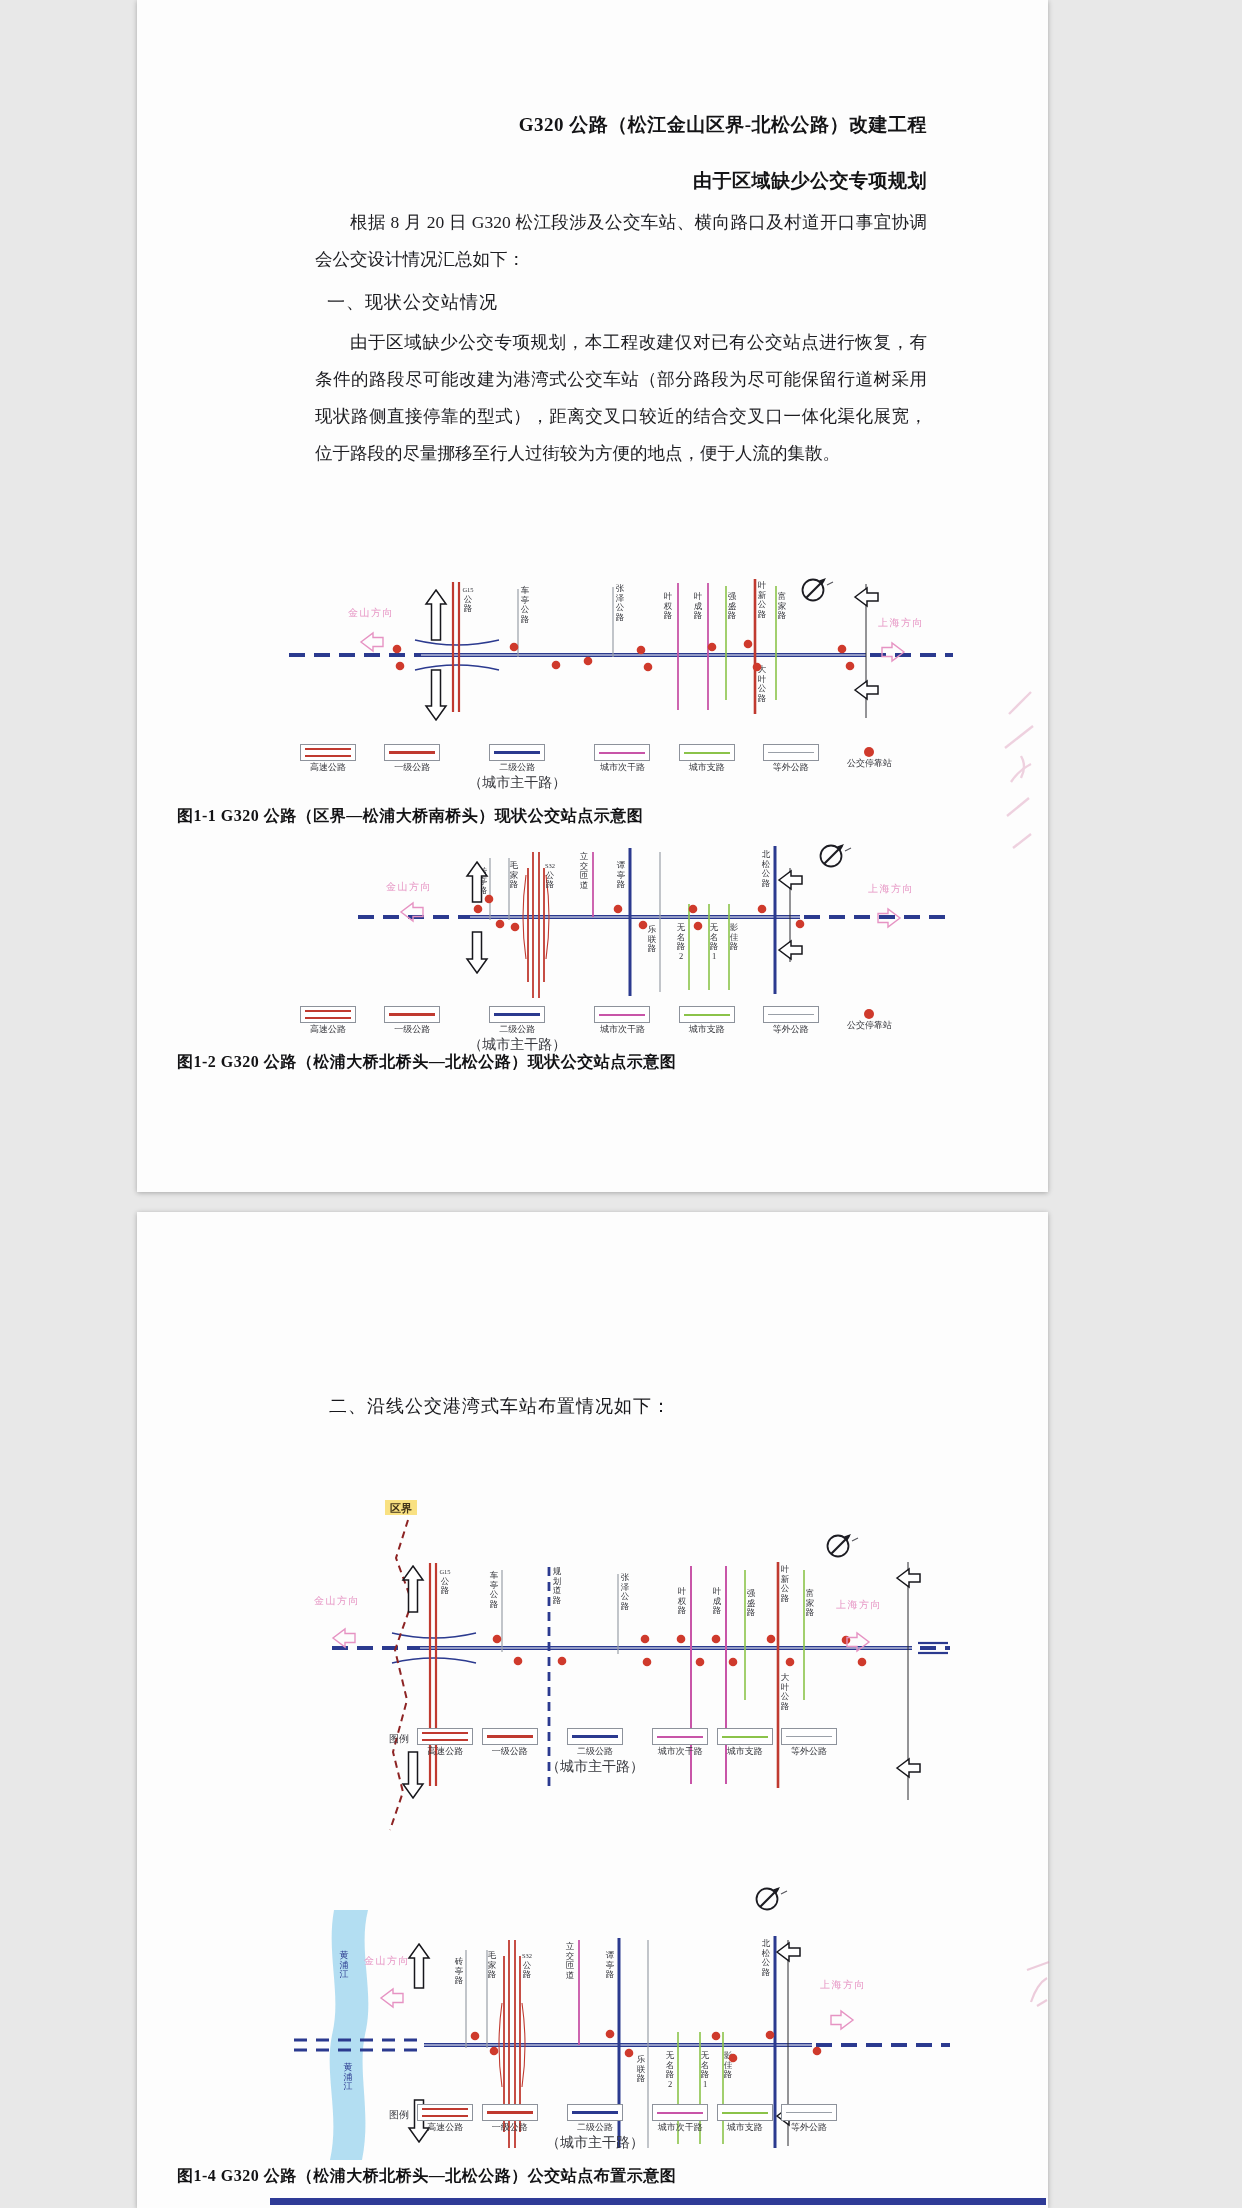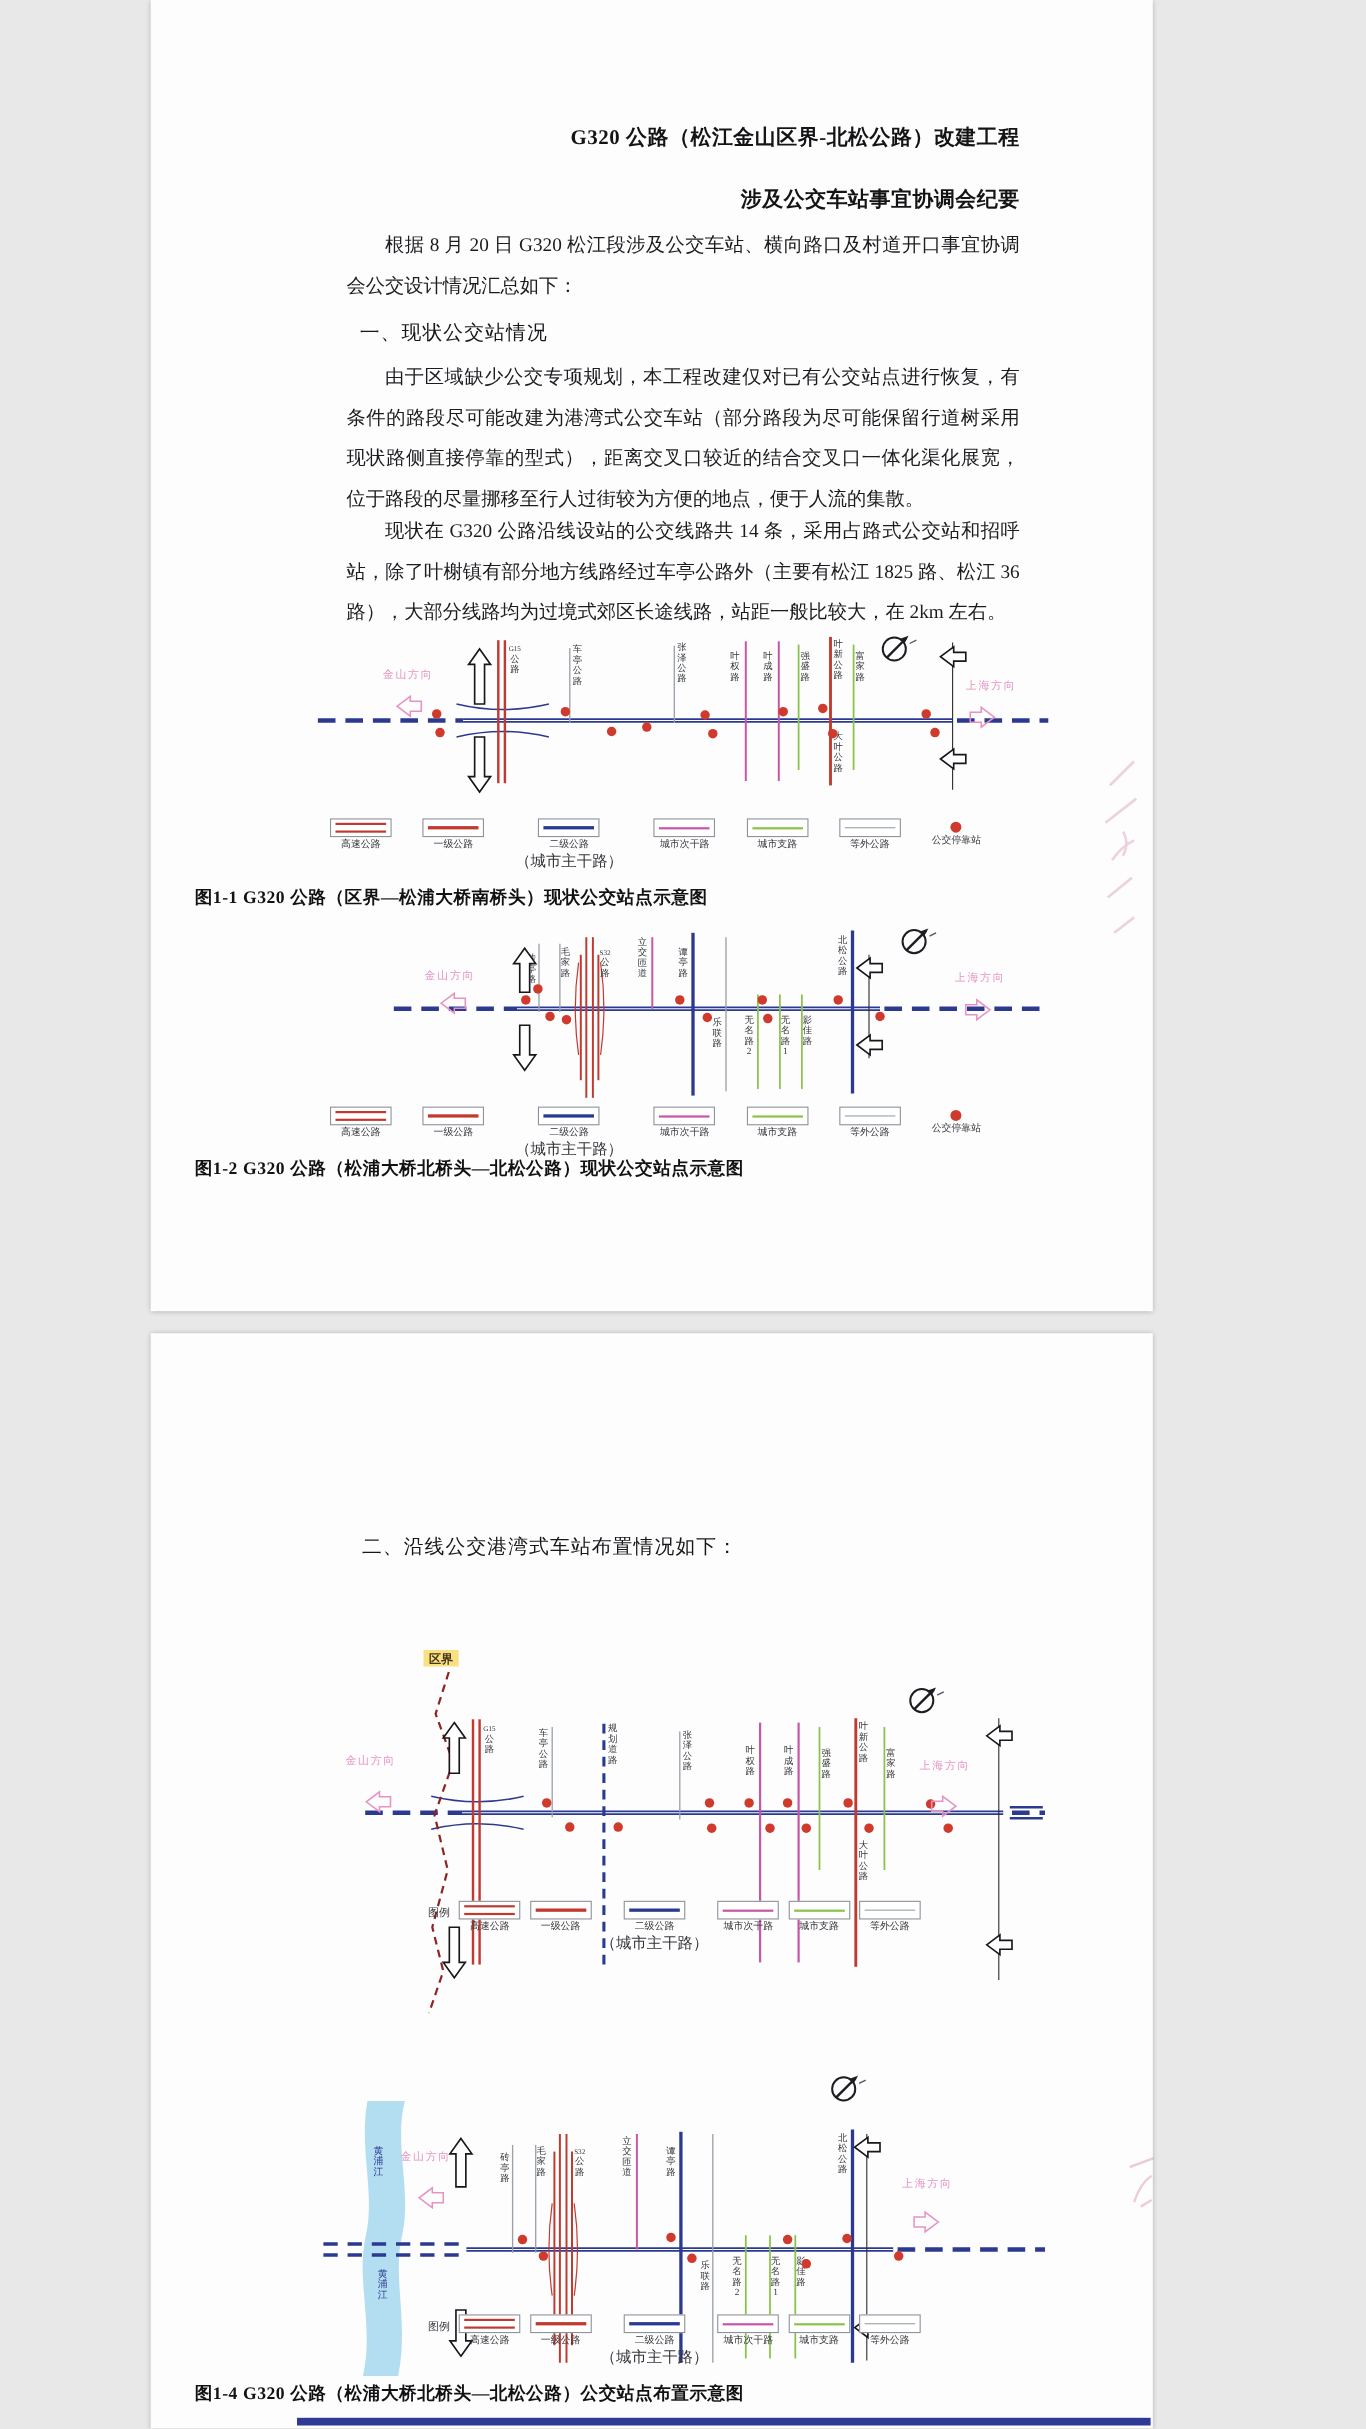--- a/index.html
+++ b/index.html
@@ -30,25 +30,24 @@
   .stamp{position:absolute;pointer-events:none;}
   .bottom-bar{position:absolute;background:#2e3a96;}
 </style>
 </head>
 <body>
 
 <div class="stage">
 
   <div class="page" id="page1">
     <div class="doc-title" style="top:112px">G320 公路（松江金山区界-北松公路）改建工程</div>
-    <div class="doc-title" style="top:168px">涉及公交车站事宜协调会纪要</div>
+    <div class="doc-title" style="top:168px">由于区域缺少公交专项规划</div>
     <div class="para indent" style="top:204px">根据 8 月 20 日 G320 松江段涉及公交车站、横向路口及村道开口事宜协调会公交设计情况汇总如下：</div>
     <div class="section" style="top:290px;left:190px">一、现状公交站情况</div>
     <div class="para indent" style="top:324px">由于区域缺少公交专项规划，本工程改建仅对已有公交站点进行恢复，有条件的路段尽可能改建为港湾式公交车站（部分路段为尽可能保留行道树采用现状路侧直接停靠的型式），距离交叉口较近的结合交叉口一体化渠化展宽，位于路段的尽量挪移至行人过街较为方便的地点，便于人流的集散。</div>
-    <div class="para indent" style="top:464px">现状在 G320 公路沿线设站的公交线路共 14 条，采用占路式公交站和招呼站，除了叶榭镇有部分地方线路经过车亭公路外（主要有松江 1825 路、松江 36 路），大部分线路均为过境式郊区长途线路，站距一般比较大，在 2km 左右。</div>
 
     <svg id="svg-p1" class="diagram-svg" width="911" height="1192" viewBox="137 0 911 1192">
         <line x1="289" y1="655" x2="421" y2="655" stroke="#2b3a8f" stroke-width="4.2" stroke-dasharray="16 9"></line>
         <line x1="421" y1="655" x2="866" y2="655" stroke="#2b3a8f" stroke-width="4.2"></line>
         <line x1="421" y1="655" x2="866" y2="655" stroke="#fff" stroke-width="1"></line>
         <line x1="870" y1="655" x2="953" y2="655" stroke="#2b3a8f" stroke-width="4.2" stroke-dasharray="16 9"></line>
         <path d="M 415 640 Q 457 650 499 640" stroke="#2b3a8f" fill="none" stroke-width="1.4"></path>
         <path d="M 415 670 Q 457 660 499 670" stroke="#2b3a8f" fill="none" stroke-width="1.4"></path>
         <line x1="453" y1="582" x2="453" y2="712" stroke="#c03a30" stroke-width="2.2"></line>
         <line x1="459" y1="582" x2="459" y2="712" stroke="#c03a30" stroke-width="2.2"></line>

